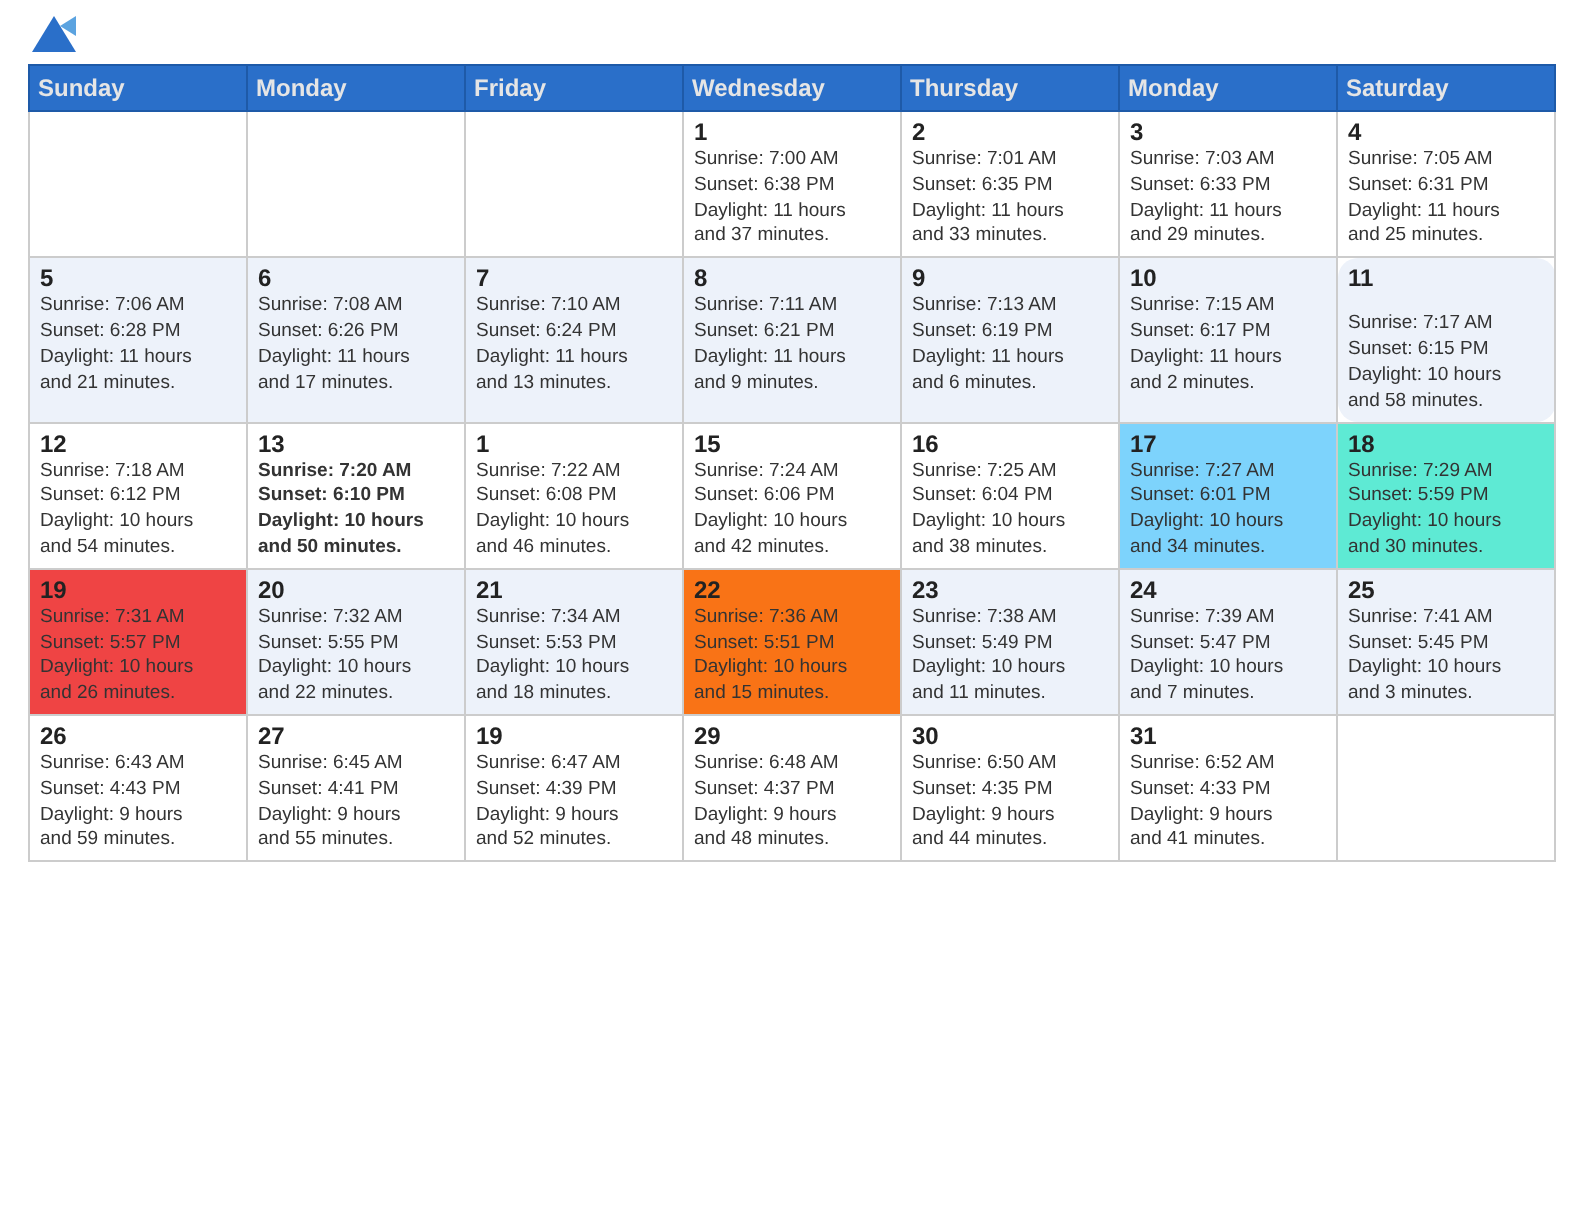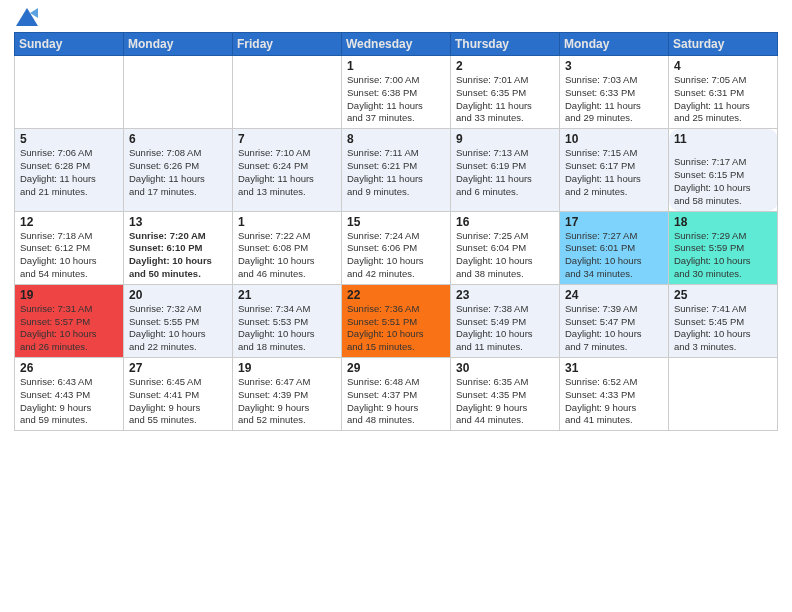--- a/index.html
+++ b/index.html
@@ -337,21 +337,21 @@
           </td>
           <td style="background: rgb(255, 255, 255);">
             <div class="day-number">29</div>
             <div class="day-info" style="white-space: pre-line;">Sunrise: 6:48 AM
 Sunset: 4:37 PM
 Daylight: 9 hours
 and 48 minutes.</div>
           </td>
           <td style="background: rgb(255, 255, 255);">
             <div class="day-number">30</div>
-            <div class="day-info" style="white-space: pre-line;">Sunrise: 6:35 AM
+            <div class="day-info" style="white-space: pre-line;">Sunrise: 6:50 AM
 Sunset: 4:35 PM
 Daylight: 9 hours
 and 44 minutes.</div>
           </td>
           <td style="background: rgb(255, 255, 255);">
             <div class="day-number">31</div>
             <div class="day-info" style="white-space: pre-line;">Sunrise: 6:52 AM
 Sunset: 4:33 PM
 Daylight: 9 hours
 and 41 minutes.</div>

